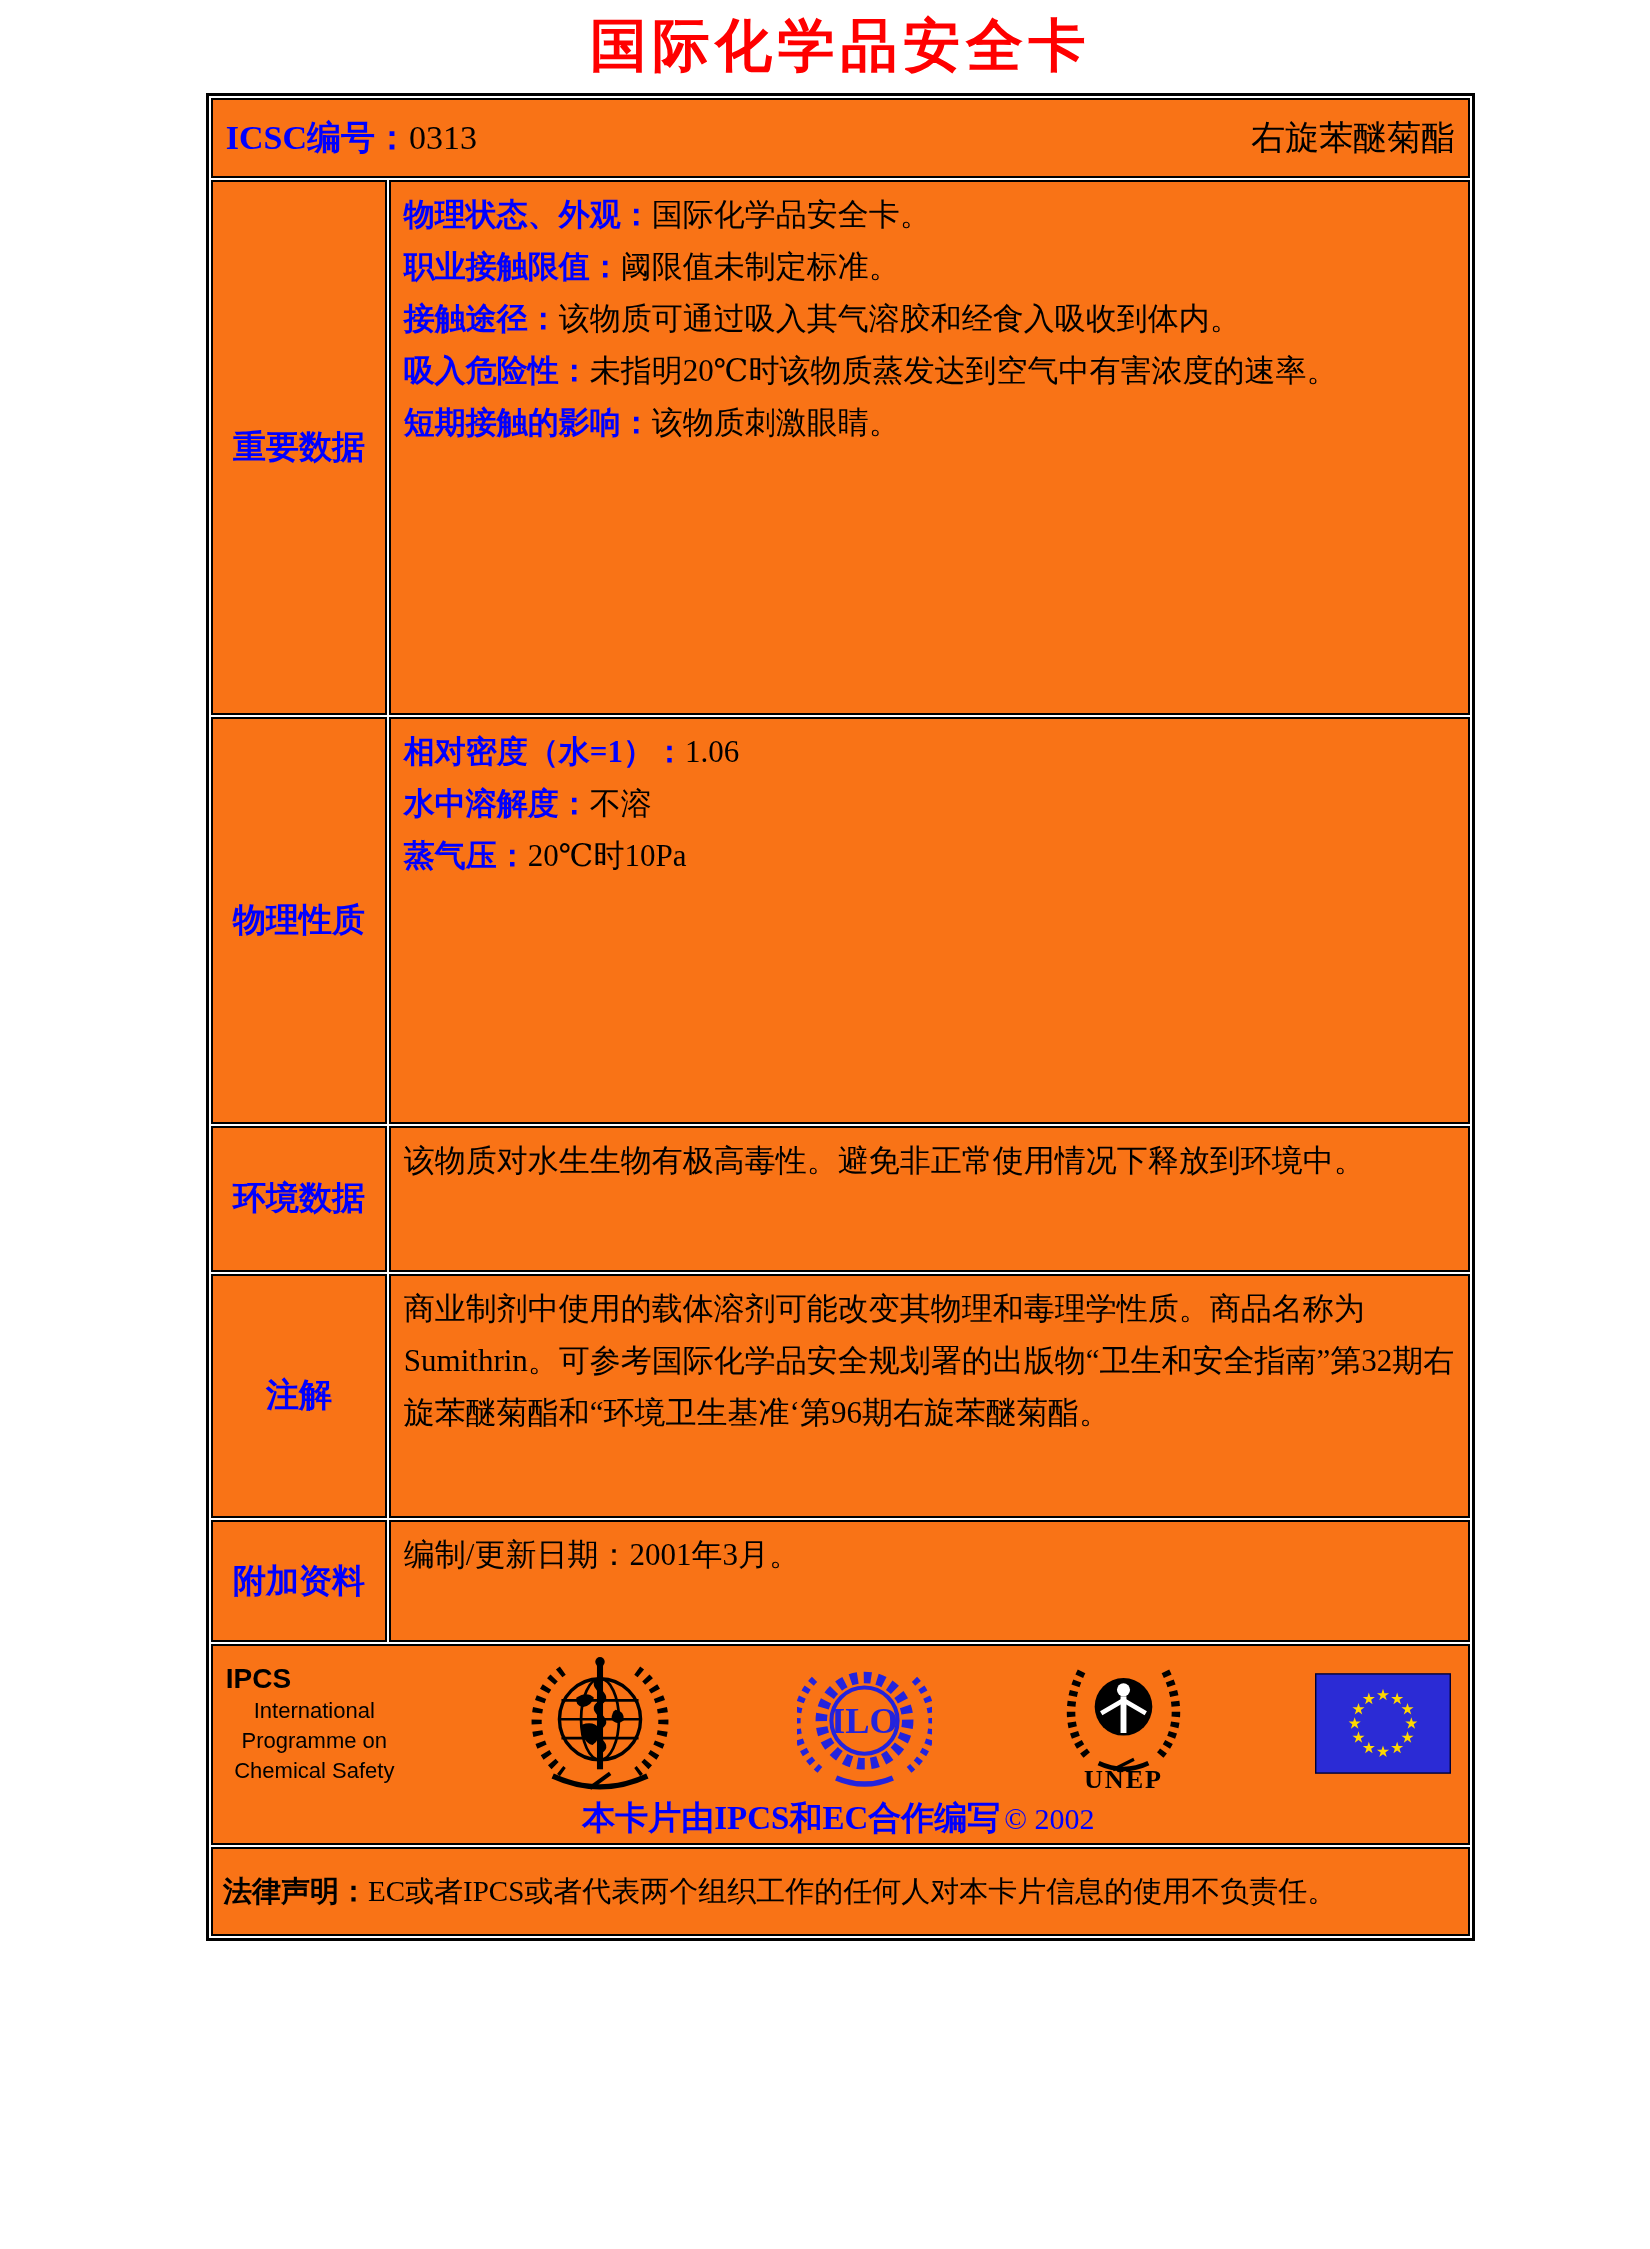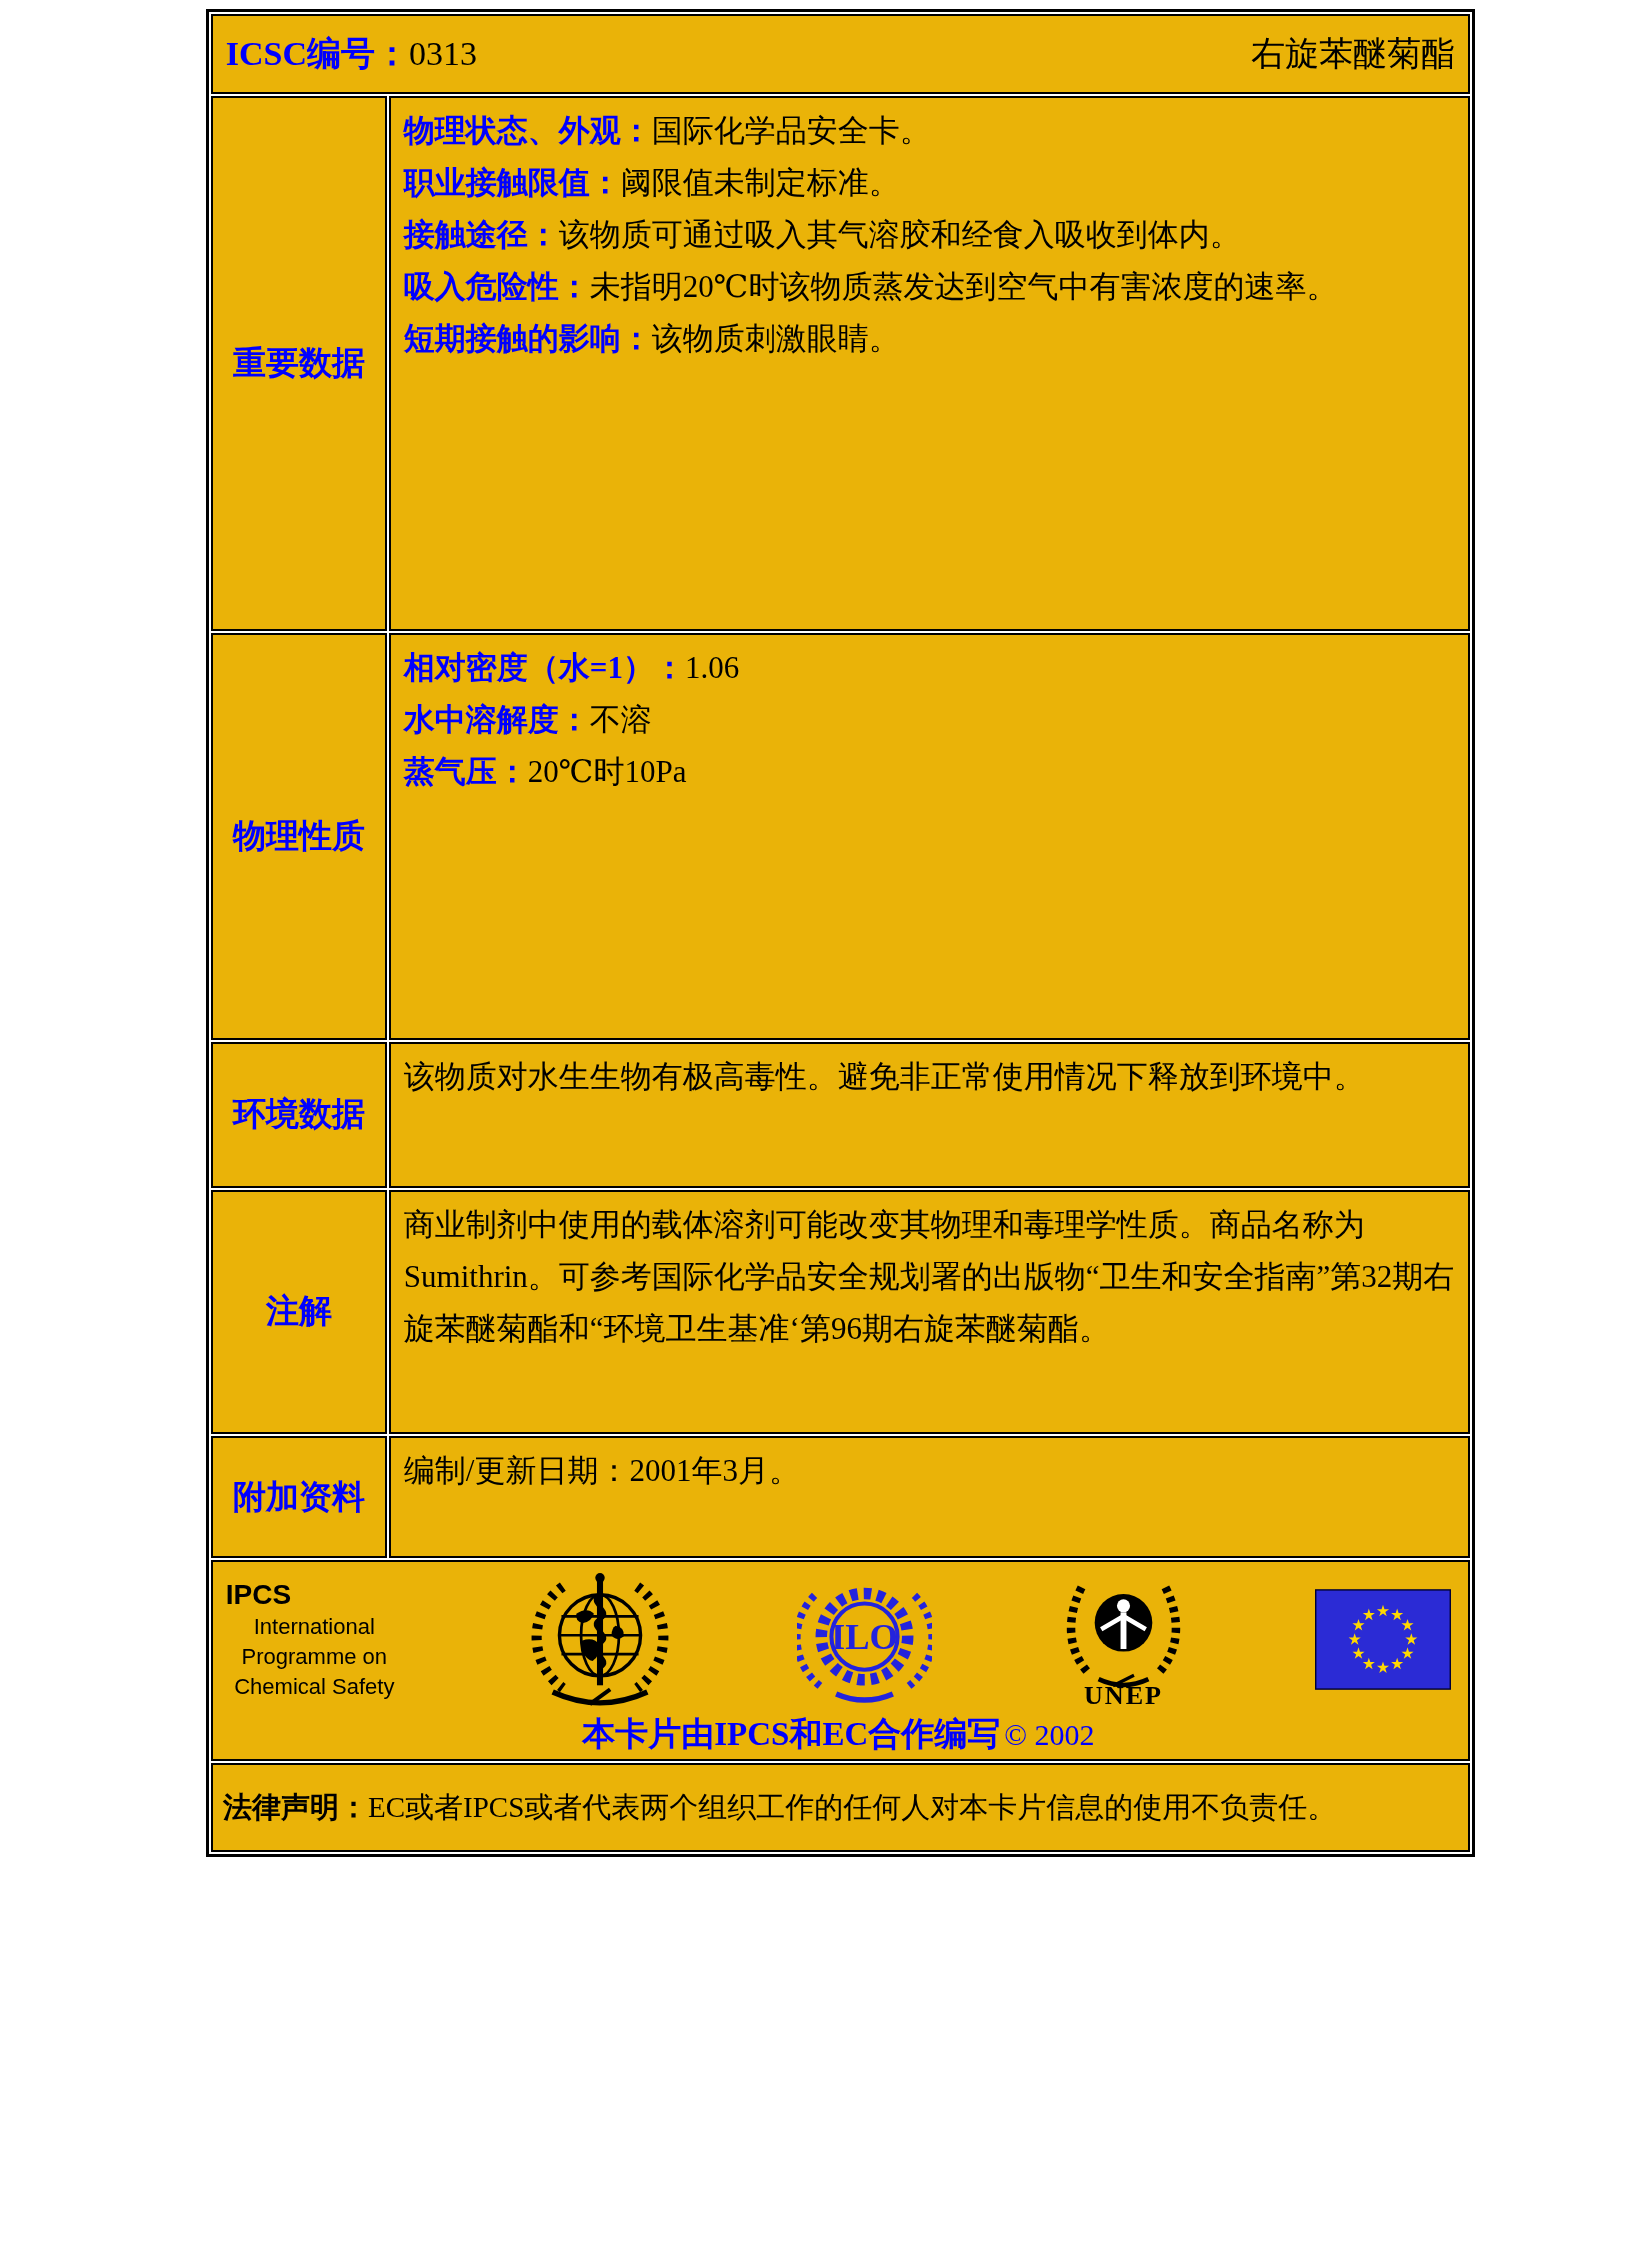--- a/index.html
+++ b/index.html
@@ -11,21 +11,21 @@
   .sheet{position:absolute;left:206px;top:8.5px;width:1269px;}
   .title{
     text-align:center;color:#ff0000;font-weight:bold;
     font-size:57px;letter-spacing:5.7px;line-height:74px;height:74px;
     margin:0 0 10px 0;
   }
   table.card{
     border-collapse:separate;border-spacing:2.8px;
     border:3.5px solid #000;width:1269px;table-layout:fixed;background:#fff;
   }
-  td{border:2.1px solid #000;vertical-align:top;background:#eab308;}
+  td{border:2.1px solid #000;vertical-align:top;background:#f97316;}
   td.label-cell{
     vertical-align:middle;text-align:center;
     color:#0000ff;font-weight:bold;font-size:33px;line-height:43px;
     padding:2.8px;
   }
   td.content-cell{padding:7px 12.8px;font-size:31px;line-height:52px;}
   td.hdr-cell{padding:5.7px 12.8px;vertical-align:middle;}
   .hdr-flex{display:flex;justify-content:space-between;align-items:center;font-size:34px;line-height:45px;}
   .blue-label{color:#0000ff;font-weight:bold;}
   .h-hdr{height:65px;}
@@ -48,20 +48,21 @@
   .cap-main{font-weight:bold;}
   .cap-copy{font-weight:normal;font-size:30px;margin-left:4px;}
   
   td.legal-cell{padding:10px 10px;font-size:29px;line-height:41px;vertical-align:middle;}
   .legal-label{font-weight:bold;color:#000;}
 </style>
 </head>
 <body>
 
 <div class="sheet">
+  <h1 class="title">国际化学品安全卡</h1>
 
   <table class="card">
     <colgroup>
         <col style="width:176px">
         <col>
       </colgroup>
 
     <tbody>
         <tr>
       <td colspan="2" class="hdr-cell h-hdr">

